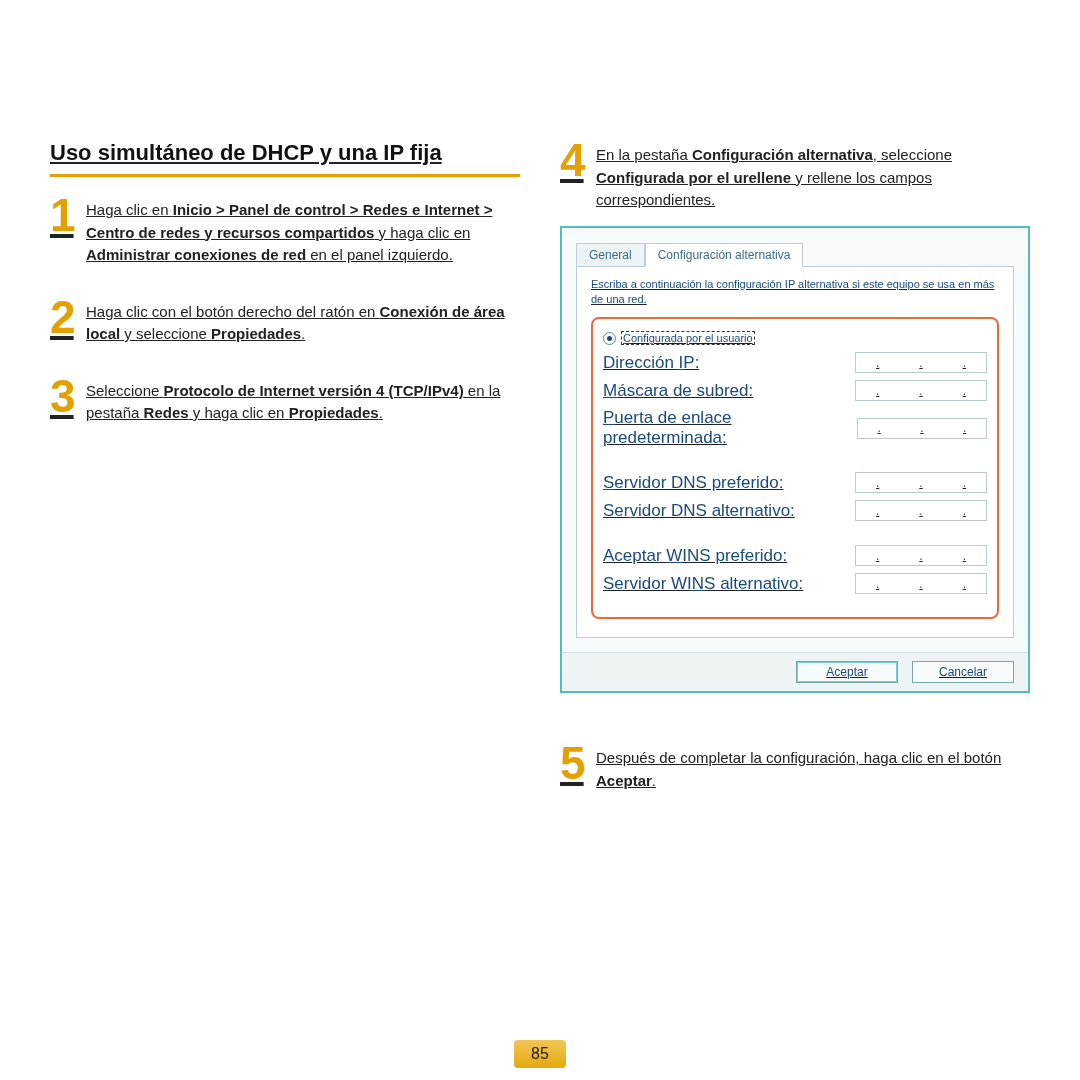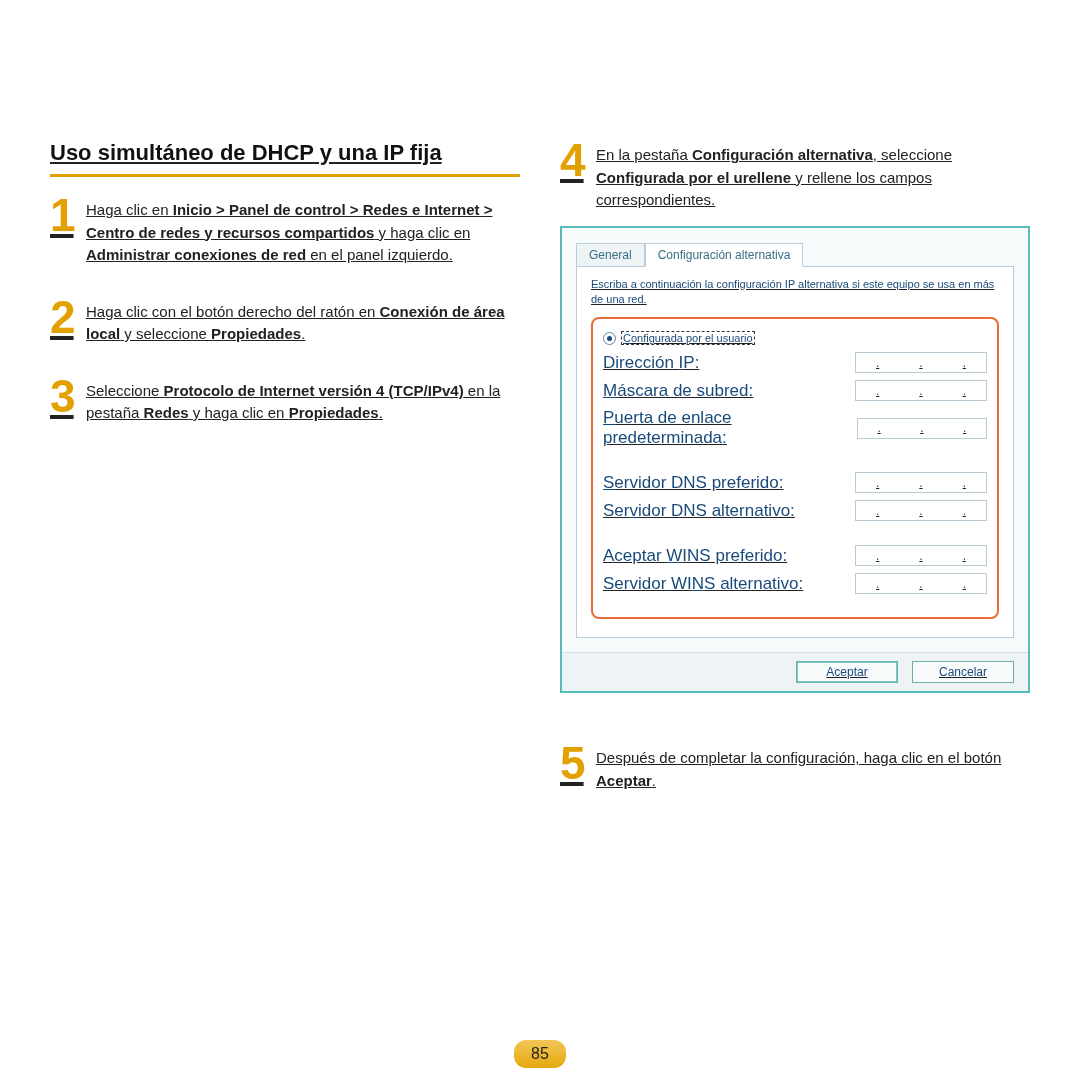--- a/index.html
+++ b/index.html
@@ -32,21 +32,21 @@
   .frow{display:flex;align-items:center;justify-content:space-between;margin:7px 0;}
   .flbl{font-size:17px;color:#1a4a7a;}
   .ipbox{width:130px;height:19px;border:1px solid #b9cbd5;background:#fff;display:flex;align-items:center;justify-content:space-around;font-size:12px;color:#444;}
   .btnrow{background:#eef4f6;border-top:1px solid #d4e2e8;padding:8px 14px;display:flex;justify-content:flex-end;gap:14px;}
   .wbtn{min-width:72px;padding:3px 14px;border:1px solid #7aa;background:#f8fbfc;font-size:12px;color:#1a4a7a;text-align:center;}
   .wbtn.primary{box-shadow:0 0 0 1px #7cc inset;}
   .und{text-decoration:underline;}
   .dashsel{border:1px dashed #333;padding:0 1px;}
   .spacer{height:10px;}
   
-  .pagenum{position:absolute;left:50%;transform:translateX(-50%);bottom:12px;width:52px;height:28px;background:linear-gradient(#f3c557,#e5a90e);border-radius:12px;color:#222;font-size:16px;display:flex;align-items:center;justify-content:center;}
+  .pagenum{position:absolute;left:50%;transform:translateX(-50%);bottom:12px;width:52px;height:28px;background:linear-gradient(#f3c557,#e5a90e);border-radius:4px;color:#222;font-size:16px;display:flex;align-items:center;justify-content:center;}
 </style>
 </head>
 <body>
 
 <div class="page">
   <div class="cols">
 
     <div class="col">
       <h2 class="title">Uso simultáneo de DHCP y una IP fija</h2>
       <hr class="rule">

